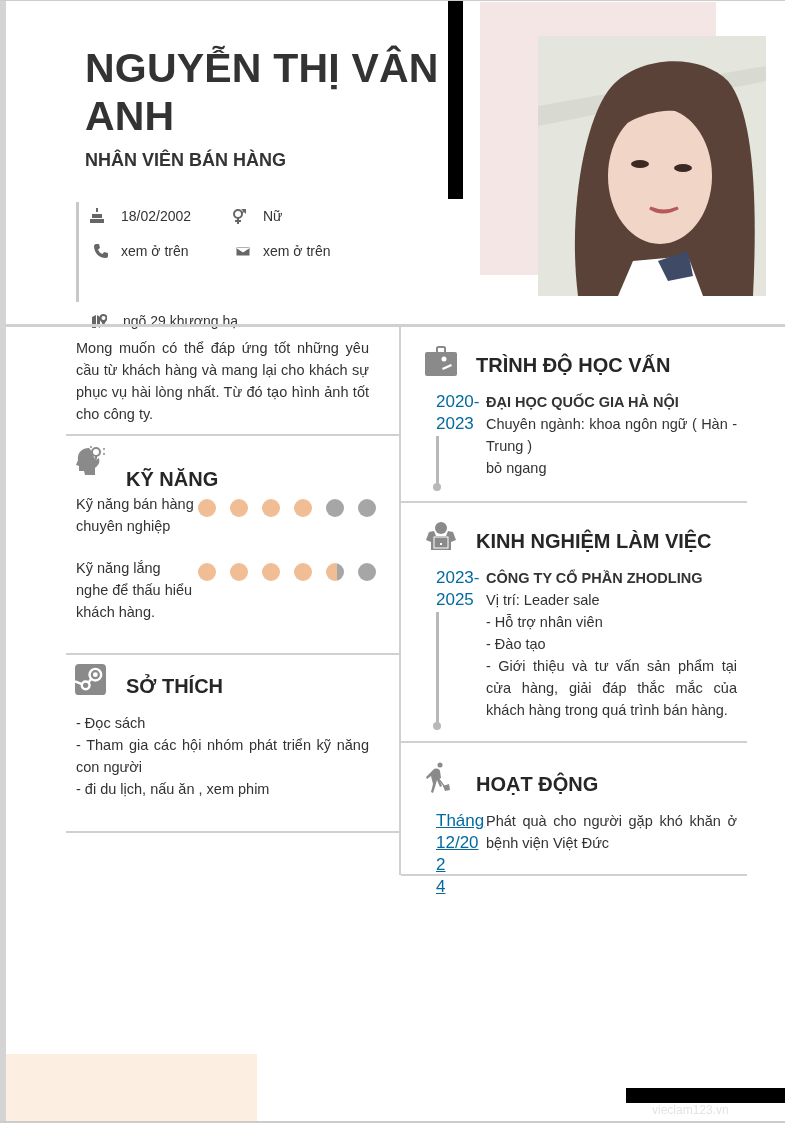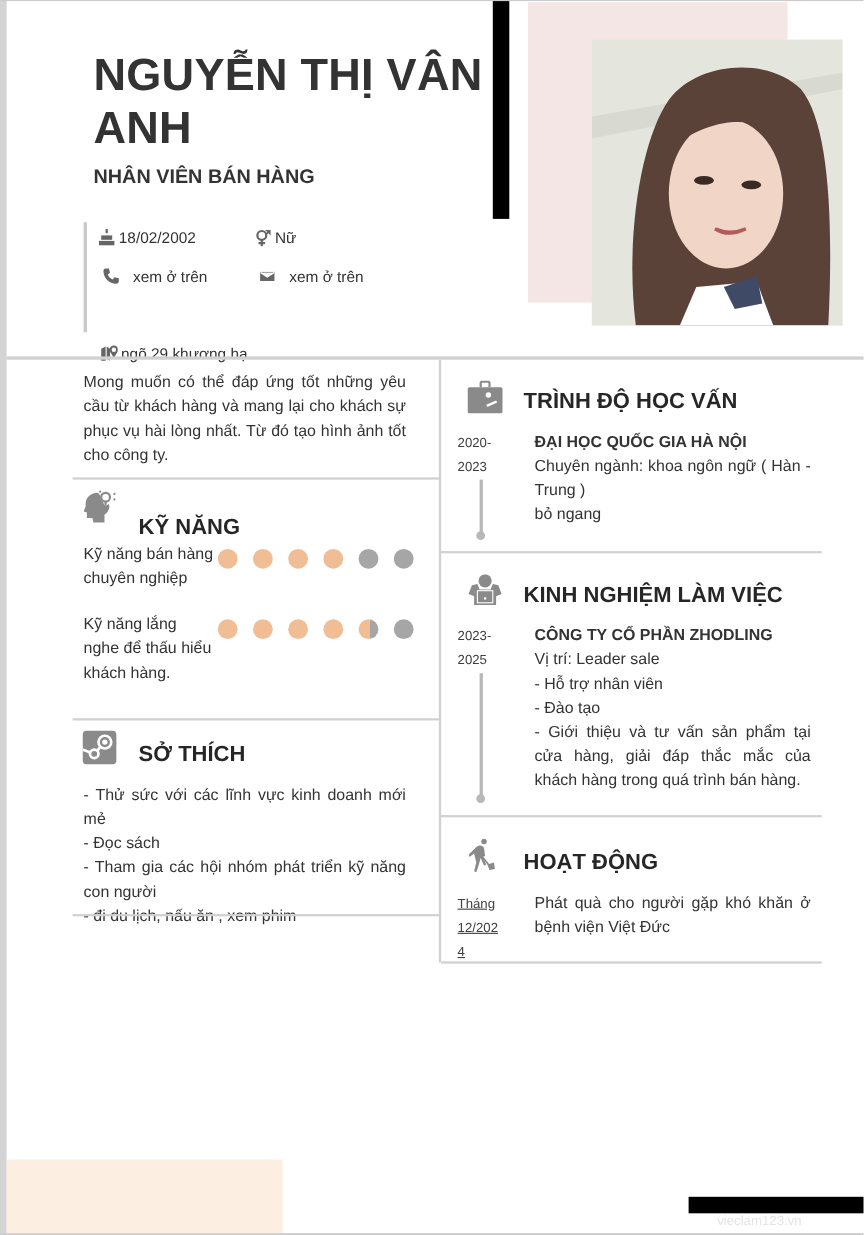--- a/index.html
+++ b/index.html
@@ -8,21 +8,21 @@
   .page-top-border { position: absolute; left: 0; top: 0; width: 785px; height: 1px; background: #ccc; }
   .page-bottom-border { position: absolute; left: 0; bottom: 0; width: 785px; height: 2px; background: #ccc; }
 
   .name { position: absolute; left: 85px; top: 44px; width: 360px; font-size: 41px; font-weight: bold; line-height: 48px; color: #333; letter-spacing: 0.2px; }
   .job-title { position: absolute; left: 85px; top: 150px; font-size: 18px; font-weight: bold; color: #333; }
   .black-bar-top { position: absolute; left: 448px; top: 1px; width: 15px; height: 198px; background: #000; }
   .pink-block { position: absolute; left: 480px; top: 2px; width: 236px; height: 273px; background: #f5e6e6; }
   .photo { position: absolute; left: 538px; top: 36px; width: 228px; height: 260px; overflow: hidden; background: #e6e6df; }
 
   .contact-box { position: absolute; left: 76px; top: 202px; width: 300px; height: 100px; border-left: 3px solid #c8c8c8; }
-  .contact-item { position: absolute; font-size: 14px; color: #333; display: flex; align-items: center; gap: 3px; }
+  .contact-item { position: absolute; font-size: 14px; color: #333; display: flex; align-items: center; gap: 16px; }
   .contact-item svg { width: 16px; height: 16px; fill: #666; flex: none; }
 
   .hr-full { position: absolute; left: 6px; top: 324px; width: 779px; height: 3px; background: #d0d0d0; }
   .col-divider { position: absolute; left: 399px; top: 327px; width: 2px; height: 548px; background: #d0d0d0; }
 
   .left-hr { position: absolute; left: 66px; width: 334px; height: 2px; background: #d0d0d0; }
   .right-hr { position: absolute; left: 401px; width: 346px; height: 2px; background: #d0d0d0; }
 
   .objective { position: absolute; left: 76px; top: 337px; width: 293px; font-size: 14.5px; line-height: 22px; text-align: justify; color: #333; }
 
@@ -32,21 +32,21 @@
 
   .skill-name { position: absolute; left: 76px; width: 120px; font-size: 14.5px; line-height: 22px; color: #333; }
   .dots { position: absolute; left: 198px; display: flex; gap: 14px; }
   .dot { width: 18px; height: 18px; border-radius: 50%; background: #a6a6a6; }
   .dot.on { background: #f0bd94; }
   .dot.half { background: linear-gradient(to right, #f0bd94 0 60%, #a6a6a6 60% 100%); }
 
   .hobbies { position: absolute; left: 76px; top: 712px; width: 293px; font-size: 14.5px; line-height: 22px; text-align: justify; color: #333; }
   .hobbies div { text-align: justify; }
 
-  .tl-date { position: absolute; left: 416px; width: 50px; font-size: 12px; line-height: 22px; color: #404040; word-break: break-all; }
+  .tl-date { position: absolute; left: 436px; width: 50px; font-size: 17px; line-height: 22px; color: #0369a1; word-break: break-all; }
   .tl-line { position: absolute; left: 436px; width: 3px; background: #b8b8b8; }
   .tl-dot { position: absolute; left: 433px; width: 8px; height: 8px; border-radius: 50%; background: #b8b8b8; }
   .tl-body { position: absolute; left: 486px; width: 251px; font-size: 14.5px; line-height: 22px; color: #333; text-align: justify; }
   .tl-body .org { font-weight: bold; font-size: 14.5px; text-transform: uppercase; }
 
   .act-date-box { position: absolute; left: 415px; top: 808px; width: 56px; height: 68px; background: #fff; }
 
   .peach-block { position: absolute; left: 6px; top: 1054px; width: 251px; height: 67px; background: #fdeee2; }
   .black-bar-bottom { position: absolute; left: 626px; top: 1088px; width: 159px; height: 15px; background: #000; }
   .watermark { position: absolute; left: 652px; top: 1103px; font-size: 12px; color: #e4e4e4; }
@@ -162,21 +162,20 @@
       <rect x="0" y="0" width="32" height="32" rx="4"></rect>
       <circle cx="21" cy="11" r="6" fill="none" stroke="#fff" stroke-width="2.5"></circle>
       <circle cx="21" cy="11" r="2.5" fill="#fff"></circle>
       <circle cx="11" cy="22" r="4" fill="none" stroke="#fff" stroke-width="2.5"></circle>
       <path d="M0 18 L8 21 M14 19 L17 15" stroke="#fff" stroke-width="2.5"></path>
     </svg>
 </div>
 <div class="section-title" style="left:126px; top:675px;">SỞ THÍCH</div>
 
 <div class="hobbies">
-  <div>- Thử sức với các lĩnh vực kinh doanh mới mẻ</div>
   <div>- Đọc sách</div>
   <div>- Tham gia các hội nhóm phát triển kỹ năng con người</div>
   <div>- đi du lịch, nấu ăn , xem phim</div>
 </div>
 <div class="left-hr" style="top:831px;"></div>
 
 <div class="section-icon" style="left:425px; top:346px; width:32px; height:30px;">
   <svg viewBox="0 0 32 30">
       <path d="M11 6 L11 2 C11 1 12 0 13 0 L19 0 C20 0 21 1 21 2 L21 6 L19 6 L19 2 L13 2 L13 6 Z"></path>
       <rect x="0" y="6" width="32" height="24" rx="2"></rect>

